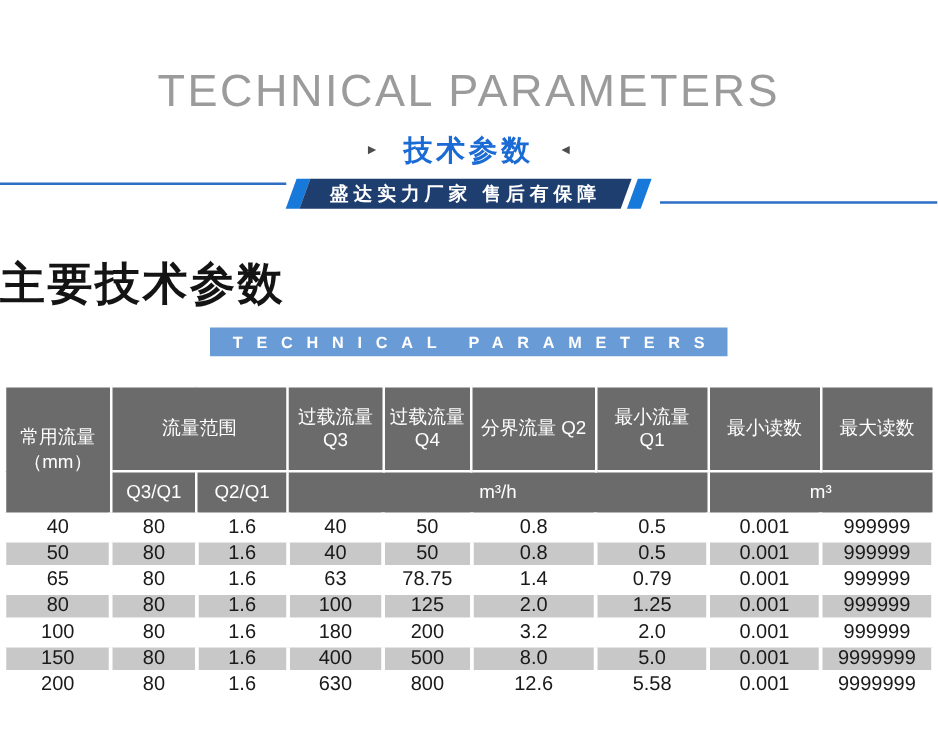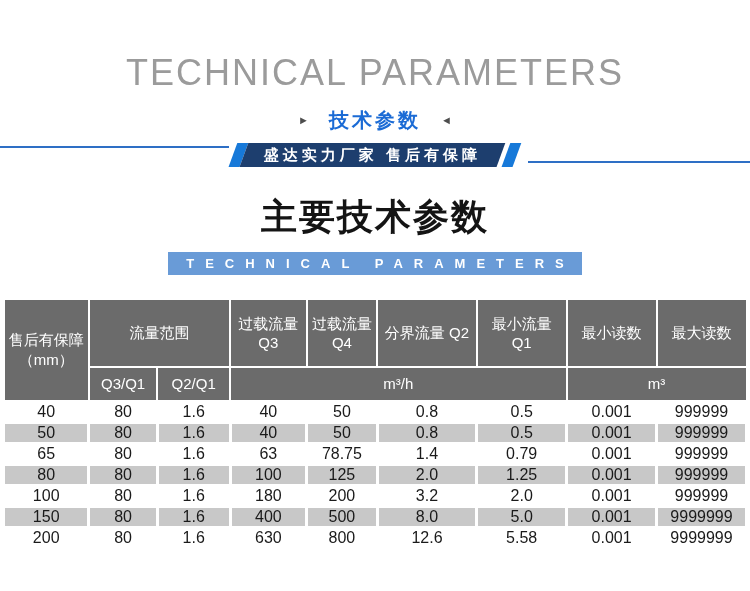--- a/index.html
+++ b/index.html
@@ -24,21 +24,21 @@
     margin-top: 12px;
     text-align: center;
     display: flex;
     align-items: center;
     justify-content: center;
     gap: 20px;
     height: 28px;
   }
   .subtitle-cn {
     color: #1b6bd5;
-    font-size: 20px;
+    font-size: 23px;
     font-weight: 700;
     letter-spacing: 3px;
   }
   .arrow-glyph {
     color: #4d4d4d;
     font-size: 11px;
     line-height: 1;
   }
 
   
@@ -76,22 +76,22 @@
     letter-spacing: 4px;
     padding: 0 20px;
     display: flex;
     align-items: center;
     white-space: nowrap;
   }
   .ribbon-body .unskew { transform: skewX(20deg); display: block; }
 
   
   .section-title {
-    margin-top: 26px;
-    text-align: center;
+    margin-top: 36px;
+    text-align: left;
     font-size: 36px;
     font-weight: 600;
     letter-spacing: 2px;
     color: #141414;
   }
   .blue-bar {
     width: 414px;
     height: 23px;
     margin: 10px auto 0;
     background: #699bd7;
@@ -169,21 +169,21 @@
       <col style="width:9.8%">
     <col style="width:10.3%">
       <col style="width:9.5%">
       <col style="width:13.4%">
     <col style="width:12.1%">
       <col style="width:12.1%">
       <col style="width:12.1%">
   </colgroup>
   <thead>
     <tr class="row1">
-      <th rowspan="2">售后有保障（mm）</th>
+      <th rowspan="2">常用流量（mm）</th>
       <th colspan="2">流量范围</th>
       <th>过载流量 Q3</th>
       <th>过载流量 Q4</th>
       <th>分界流量 Q2</th>
       <th>最小流量 Q1</th>
       <th>最小读数</th>
       <th>最大读数</th>
     </tr>
     <tr class="row2">
       <th>Q3/Q1</th>

